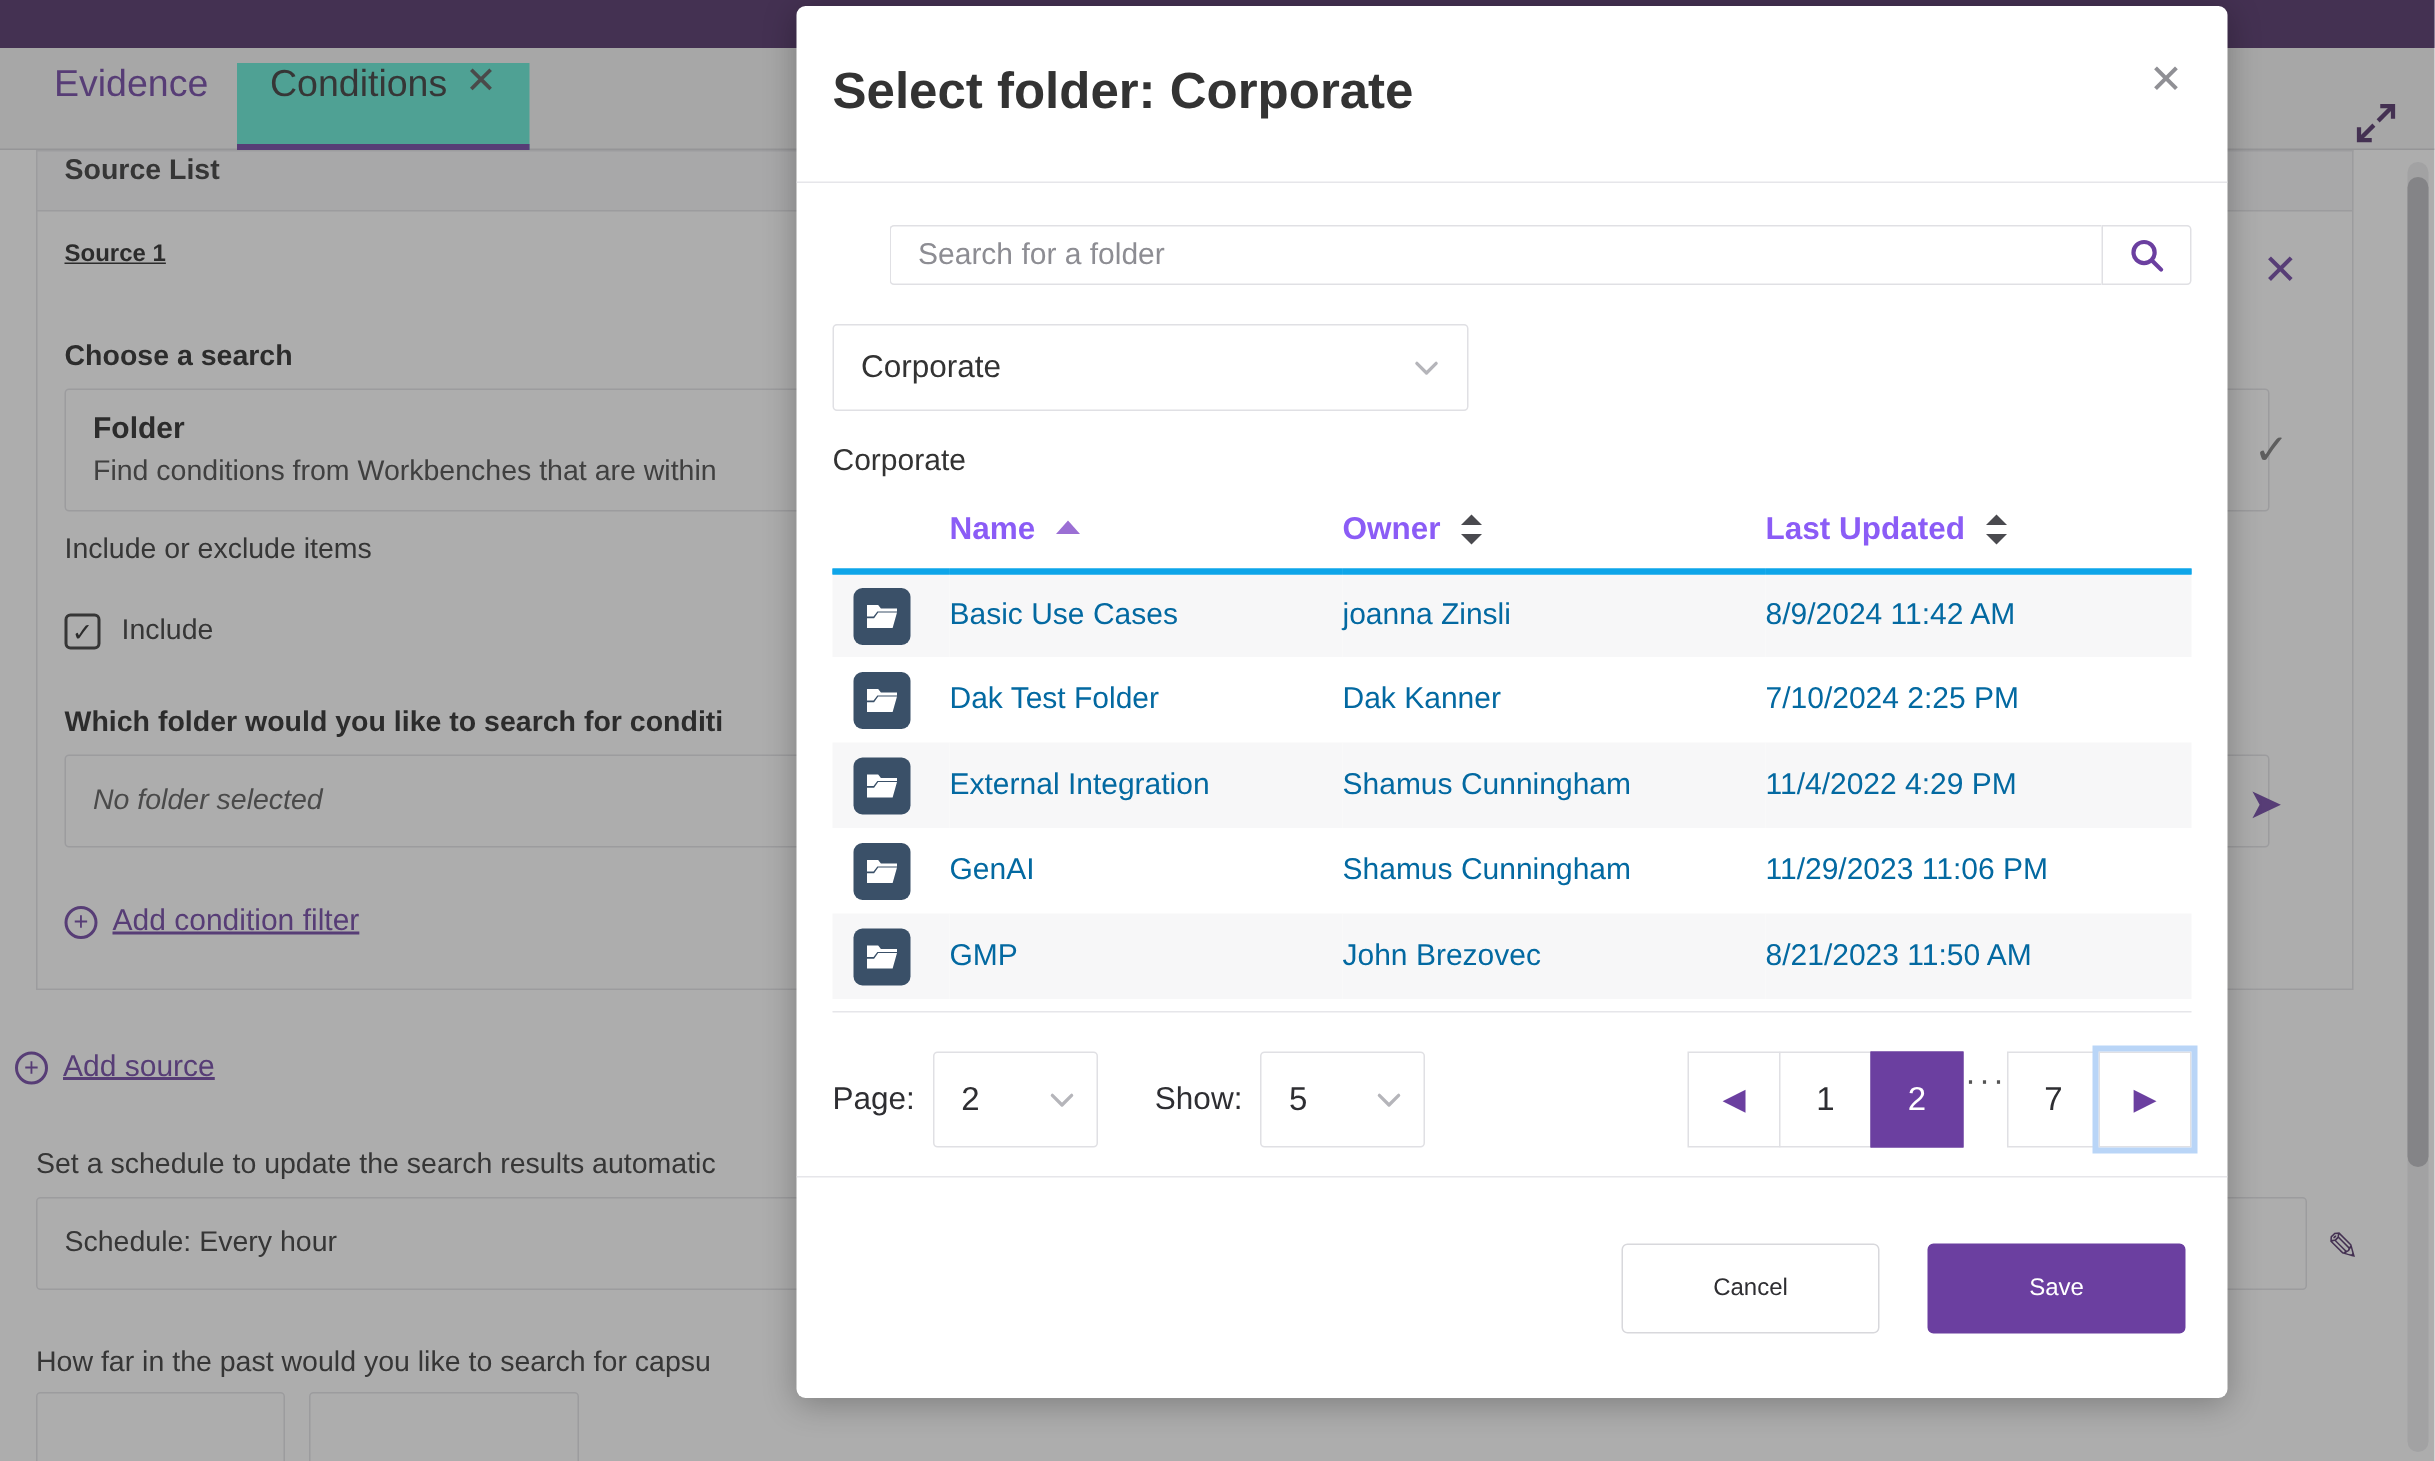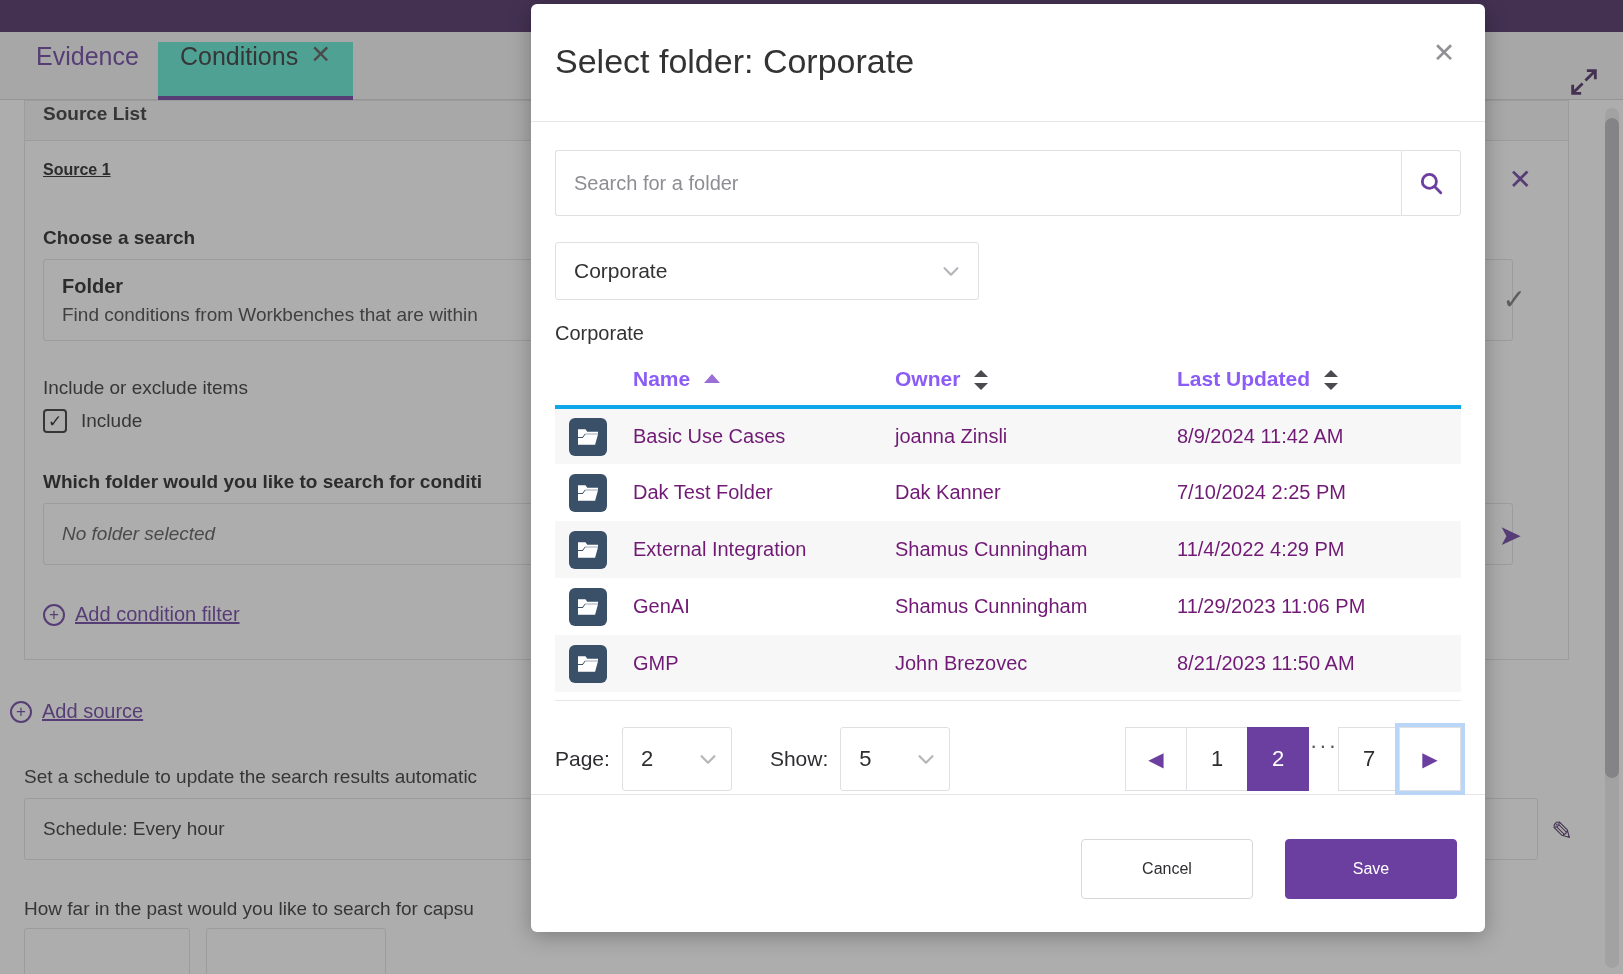--- a/index.html
+++ b/index.html
@@ -203,43 +203,44 @@
     position: relative;
     height: 118px;
     border-bottom: 1px solid #e6e6ea;
     flex: none;
   }
   .modal-title {
     position: absolute;
     left: 24px; top: 38px;
     font-size: 34px;
     color: #333;
-    font-weight: normal;
+    font-weight: bold;
   }
   .modal-close {
     position: absolute;
     right: 24px; top: 32px;
     width: 34px; height: 34px;
     font-size: 27px;
     color: #909095;
     display: flex; align-items: center; justify-content: center;
     cursor: pointer;
     line-height: 1;
   }
 
   .modal-body {
     flex: 1;
     padding: 28px 24px 0 24px;
     position: relative;
   }
 
   .search-row {
     display: flex;
-    height: 66px;
+    height: 40px;
     margin-bottom: 26px;
+    margin-left: 38px;
   }
   .search-input {
     flex: 1;
     border: 1px solid #e0e0e4;
     border-right: none;
     border-radius: 3px 0 0 3px;
     padding: 0 18px;
     font-size: 20px;
     font-family: "Liberation Sans", sans-serif;
     color: #333;
@@ -287,21 +288,21 @@
     color: #8b5cf6;
     padding: 10px 0 14px 0;
     border-bottom: 4px solid #0ea5e9;
     white-space: nowrap;
   }
   .tbl thead th.c-icon { width: 78px; }
   .tbl thead th.c-name { width: 262px; }
   .tbl thead th.c-owner { width: 282px; }
   .tbl tbody td {
     font-size: 20px;
-    color: #701a75;
+    color: #0369a1;
     height: 57px;
     vertical-align: middle;
     padding: 0;
     margin-left: 40px;
   }
   .tbl tbody tr.alt { background: #f7f7f8; }
   .tbl tbody tr { cursor: pointer; }
 
   .sort-asc {
     display: inline-block;
@@ -461,21 +462,21 @@
       <div class="src-row-x">✕</div>
 
       <div class="lbl-bold" style="position:absolute; top:86px; left:18px;">Choose a search</div>
 
       <div class="pick-box" style="position:absolute; top:118px; left:18px; width:1470px; height:82px;">
         <div class="pick-title">Folder</div>
         <div class="pick-sub">Find conditions from Workbenches that are within</div>
       </div>
       <div class="chk-mark-right" style="top:142px; right:42px;">✓</div>
 
-      <div class="lbl-norm" style="position:absolute; top:236px; left:18px;">Include or exclude items</div>
+      <div class="lbl-norm" style="position:absolute; top:215px; left:18px;">Include or exclude items</div>
 
       <div style="position:absolute; top:268px; left:18px; display:flex; align-items:center; gap:14px;">
         <span class="chk">✓</span>
         <span class="lbl-norm">Include</span>
       </div>
 
       <div class="lbl-bold" style="position:absolute; top:330px; left:18px;">Which folder would you like to search for conditi</div>
 
       <div class="pick-box" style="position:absolute; top:362px; left:18px; width:1470px; height:62px; font-style:italic; color:#555;">
         <span class="lbl-norm" style="font-style:italic; color:#555;">No folder selected</span>

